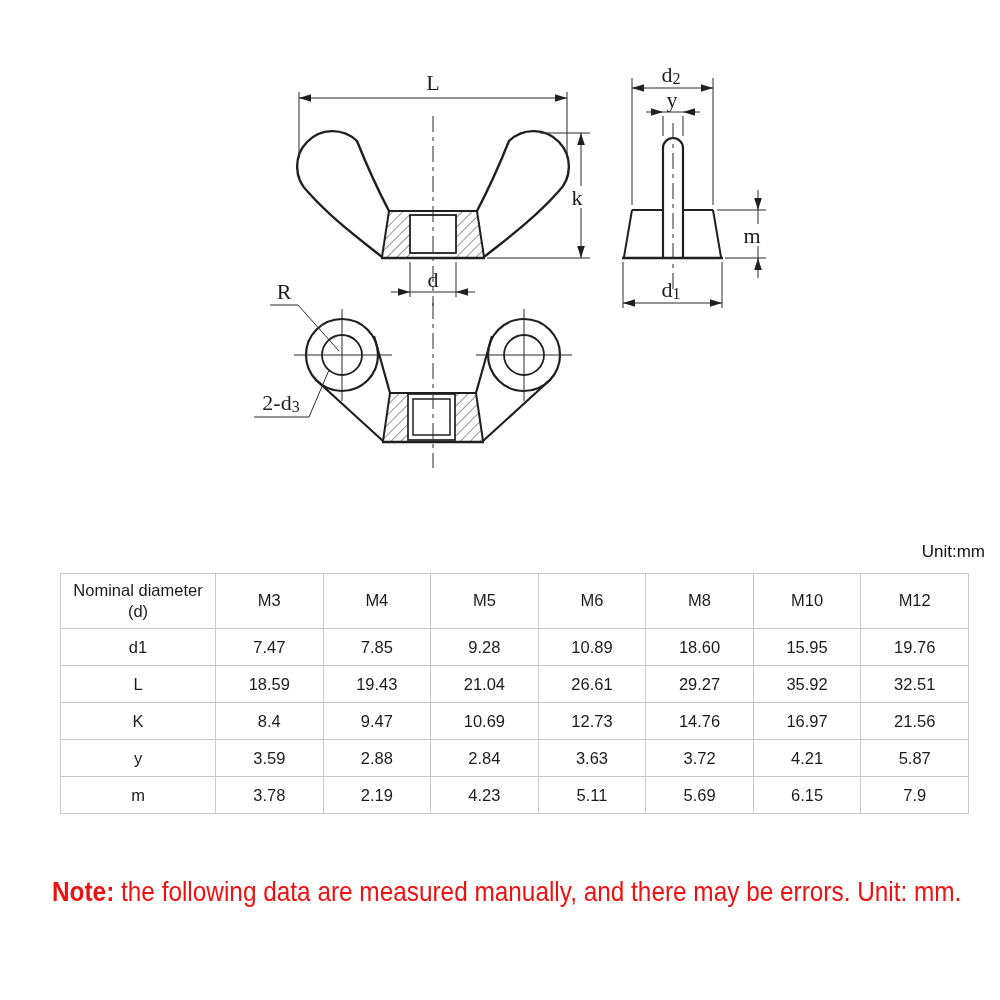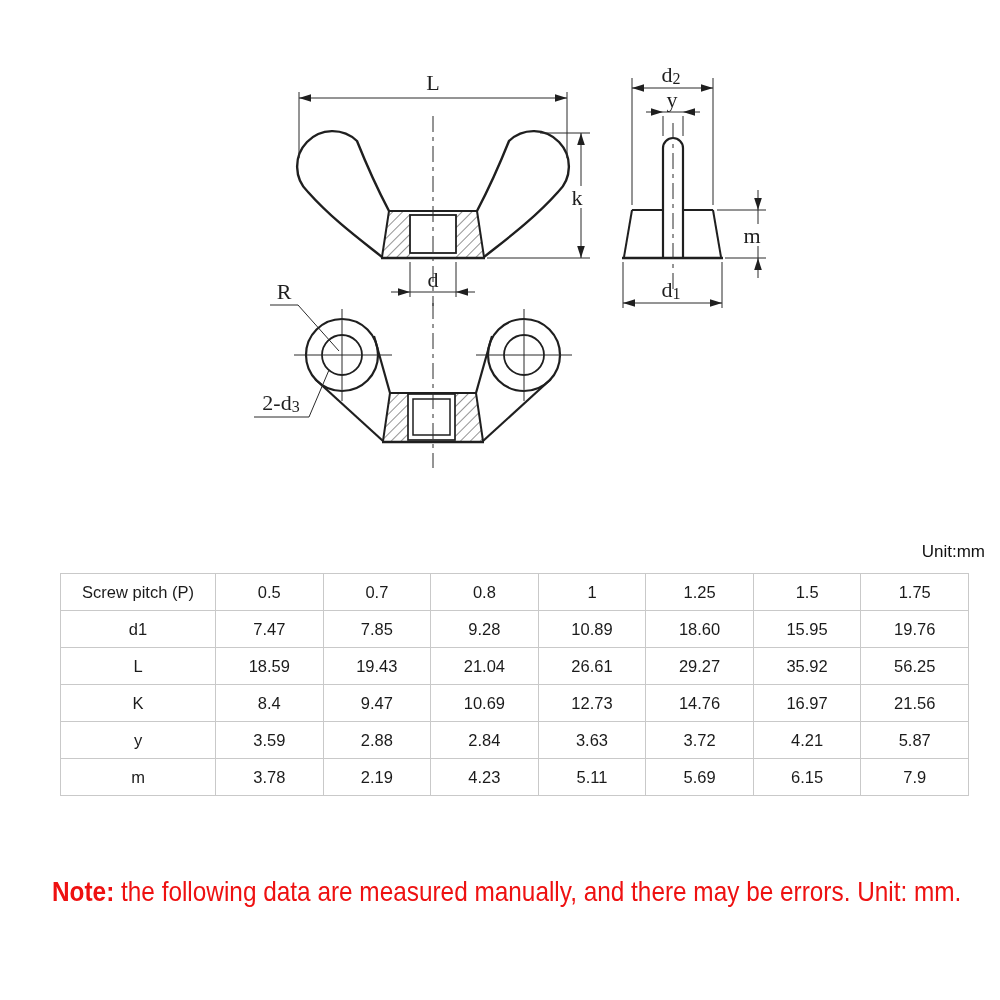--- a/index.html
+++ b/index.html
@@ -177,49 +177,52 @@
       <col class="labelcol">
         <col>
         <col>
         <col>
         <col>
         <col>
         <col>
         <col>
     </colgroup>
     <tbody>
-      <tr class="datarow">
-        <td>Screw pitch (P)</td>
-        <td>0.5</td>
-        <td>0.7</td>
-        <td>0.8</td>
-        <td>1</td>
-        <td>1.25</td>
-        <td>1.5</td>
-        <td>1.75</td>
+      <tr class="hdr">
+        <td>
+          <div>Nominal diameter</div>
+          <div>(d)</div>
+        </td>
+        <td>M3</td>
+        <td>M4</td>
+        <td>M5</td>
+        <td>M6</td>
+        <td>M8</td>
+        <td>M10</td>
+        <td>M12</td>
       </tr>
       <tr class="datarow">
         <td>d1</td>
         <td>7.47</td>
         <td>7.85</td>
         <td>9.28</td>
         <td>10.89</td>
         <td>18.60</td>
         <td>15.95</td>
         <td>19.76</td>
       </tr>
       <tr class="datarow">
         <td>L</td>
         <td>18.59</td>
         <td>19.43</td>
         <td>21.04</td>
         <td>26.61</td>
         <td>29.27</td>
         <td>35.92</td>
-        <td>56.25</td>
+        <td>32.51</td>
       </tr>
       <tr class="datarow">
         <td>K</td>
         <td>8.4</td>
         <td>9.47</td>
         <td>10.69</td>
         <td>12.73</td>
         <td>14.76</td>
         <td>16.97</td>
         <td>21.56</td>

